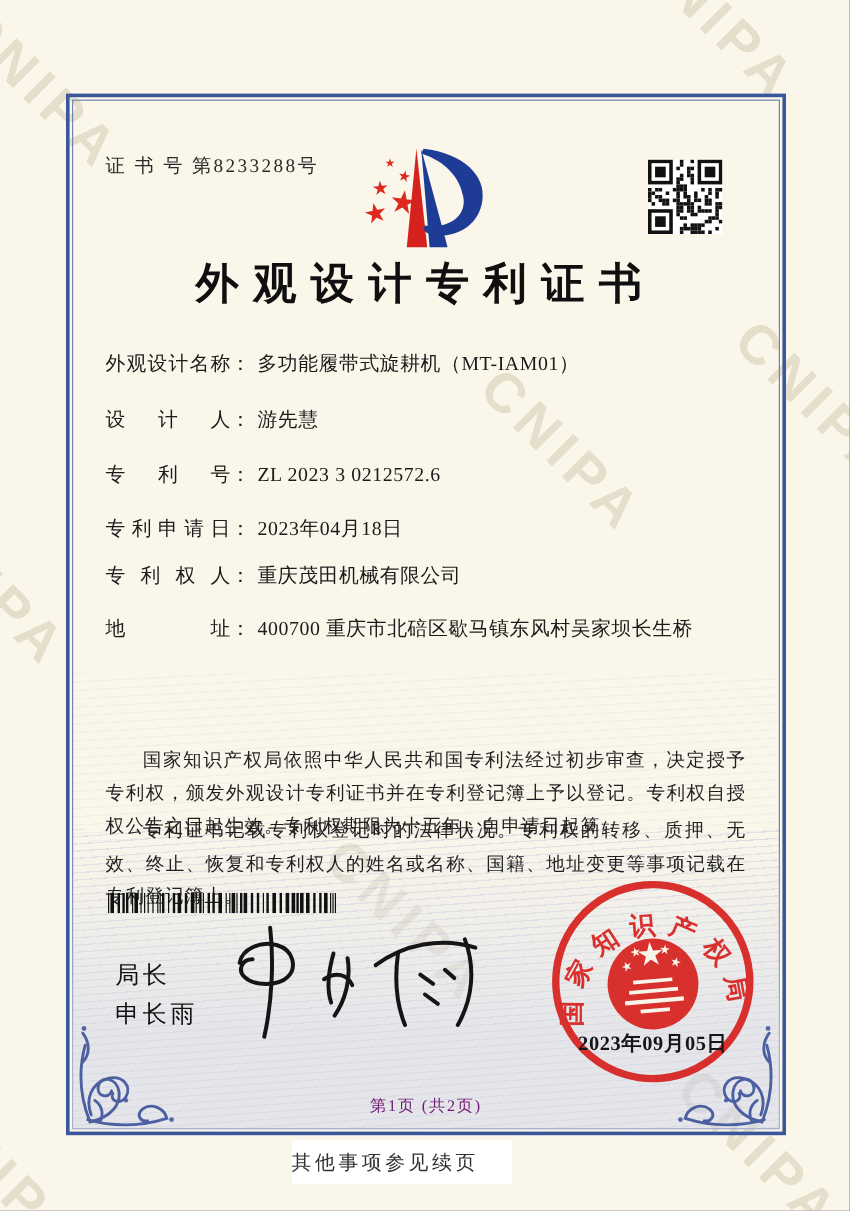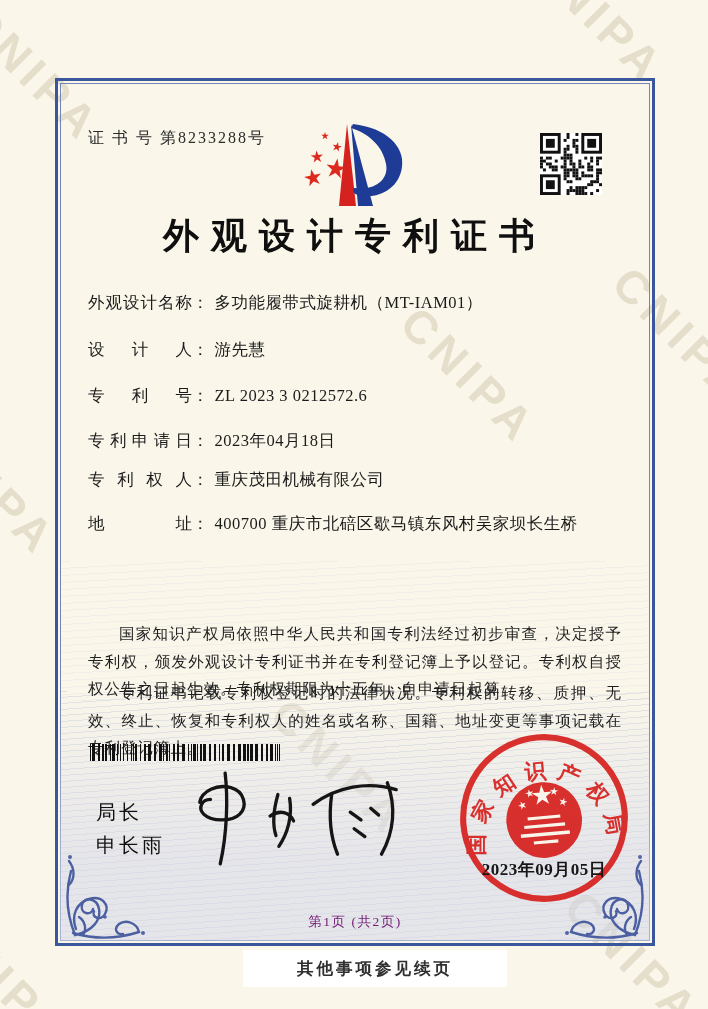--- a/index.html
+++ b/index.html
@@ -64,23 +64,23 @@
   .seal{position:absolute;z-index:5;left:456px;top:730px;}
   .seal-date{
     position:absolute;z-index:6;left:460px;top:858px;width:168px;text-align:center;
     font-size:17px;font-weight:600;color:#161616;letter-spacing:0.5px;
   }
   .page-footer{
     position:absolute;z-index:4;left:55px;top:913px;width:600px;text-align:center;
     font-size:13.5px;letter-spacing:1.5px;color:#701a75;
   }
   .note-box{
-    position:absolute;z-index:7;left:243px;top:950px;width:264px;height:37px;
-    background:#ffffff;line-height:37px;text-align:center;
-    font-size:16.5px;letter-spacing:3px;color:#2f2f2f;font-weight:bold;
+    position:absolute;z-index:7;left:243px;top:950px;width:184px;height:37px;
+    background:#ffffff;line-height:37px;
+    font-size:16.5px;letter-spacing:3px;color:#2f2f2f;
   }
 </style>
 </head>
 <body>
 
 <div class="page">
 
   <span class="wm" style="left:-8px;top:-6px">CNIPA</span>
   <span class="wm" style="left:556px;top:-64px">CNIPA</span>
   <span class="wm" style="left:640px;top:256px">CNIPA</span>

